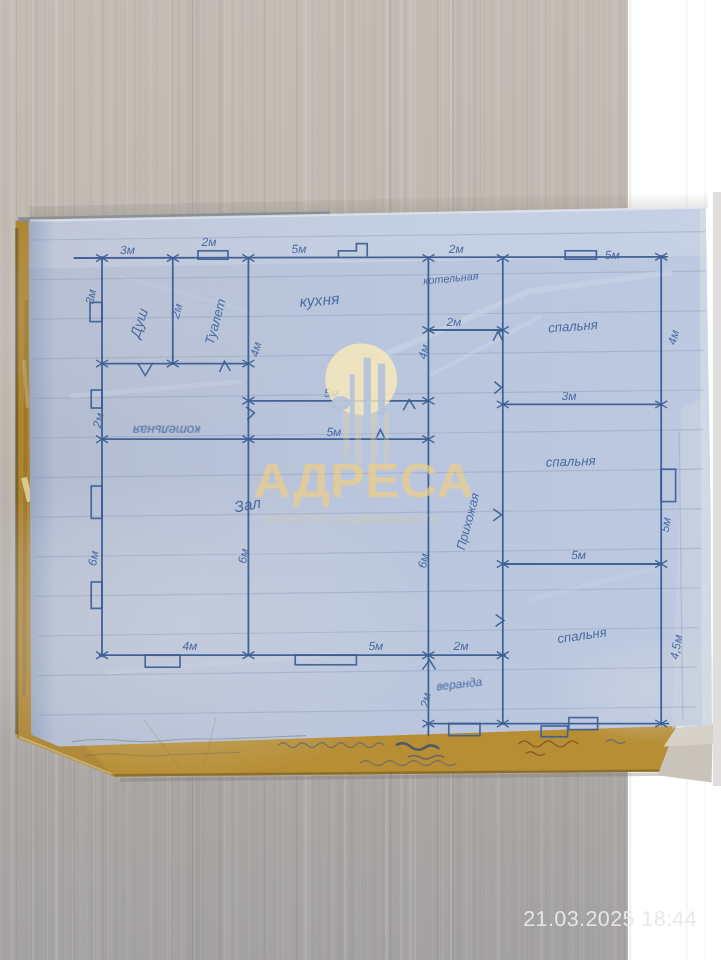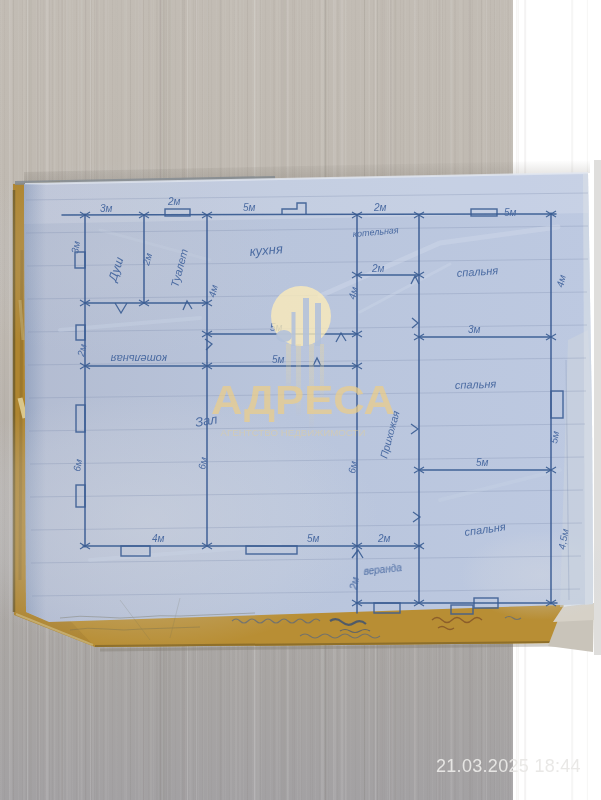--- a/index.html
+++ b/index.html
@@ -4,20 +4,21 @@
 <style>
 html,body{margin:0;padding:0;}
 body{width:601px;height:800px;overflow:hidden;font-family:"Liberation Sans",sans-serif;}
 .stage{position:relative;width:513px;height:800px;
 background-color:#b5b0ac;
 background-image:
  repeating-linear-gradient(90deg, rgba(255,255,255,0.04) 0 1px, rgba(255,255,255,0) 1px 4px, rgba(90,80,72,0.04) 4px 5px, rgba(255,255,255,0) 5px 9px),
  repeating-linear-gradient(90deg, rgba(255,255,255,0.045) 0 2px, rgba(255,255,255,0) 2px 23px),
  repeating-linear-gradient(90deg, rgba(80,72,64,0.04) 0 1px, rgba(255,255,255,0) 1px 13px),
  linear-gradient(180deg,#c2bcb4 0%,#beb8b0 40%,#b2ada8 64%,#a8a5a3 84%,#a3a1a3 100%);
+padding-left: 10px;
 }
 svg{position:absolute;left:0;top:0;}
 </style>
 </head>
 <body>
 <div class="stage">
 <svg width="601" height="800" viewBox="0 0 601 800">
 
 <rect x="196.1" y="0" width="1" height="800" fill="#ffffff" opacity="0.11"></rect>
 <rect x="389.1" y="0" width="1" height="800" fill="#ffffff" opacity="0.11"></rect>

